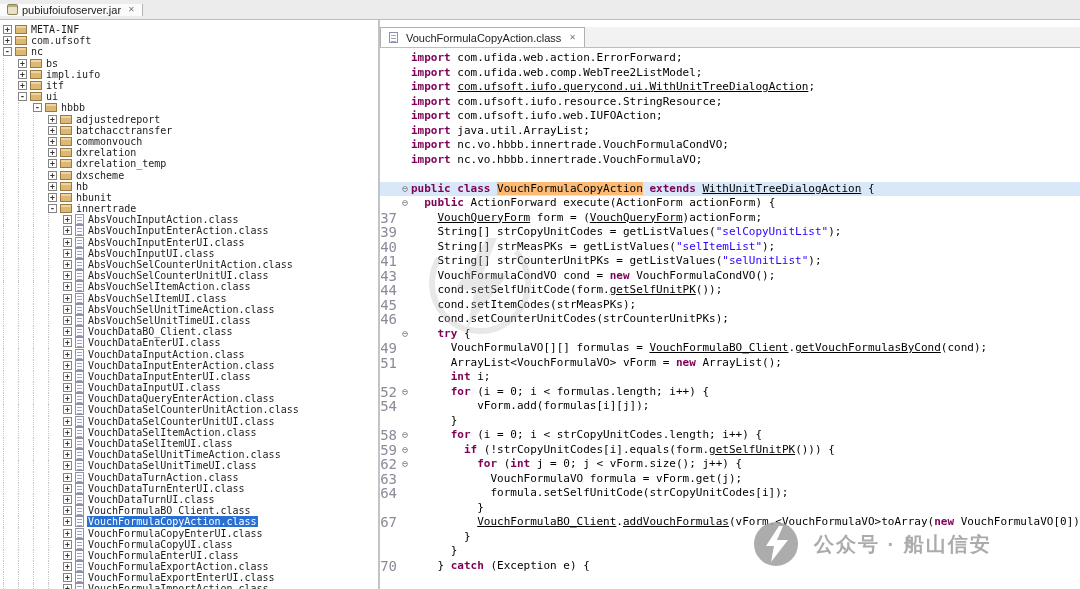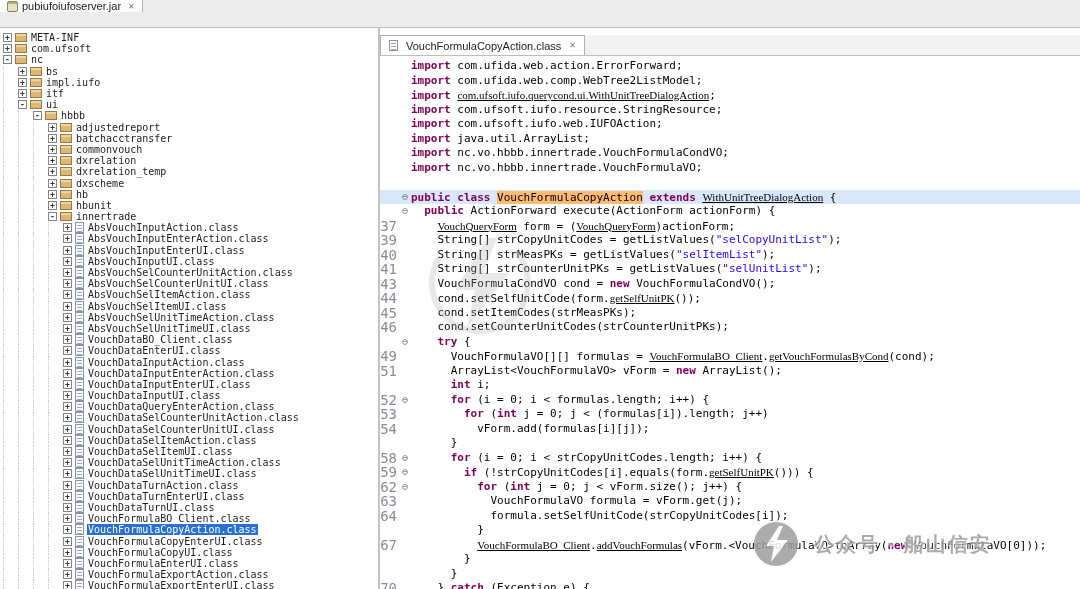--- a/index.html
+++ b/index.html
@@ -1,22 +1,22 @@
 <!DOCTYPE html>
 <html><head>
 <meta charset="utf-8">
 <style>
   * { box-sizing: border-box; margin: 0; padding: 0; }
   html,body { width:1080px; height:589px; overflow:hidden; background:#fff;
               font-family:"Liberation Sans", sans-serif; }
   .app { position:relative; width:1080px; height:589px; background:#fff; }
 
   
-  .topbar { height:28px; background:#ececec; border-bottom:1px solid #bdbdbd;
-            display:flex; align-items:flex-start; }
+  .topbar { height:20px; background:#ececec; border-bottom:1px solid #bdbdbd;
+            display:flex; align-items:center; }
   .tab { display:flex; align-items:center; gap:4px; padding:0 7px;
          background:#fbfbfb; border-right:1px solid #b5b5b5;
          font-size:11px; color:#222; white-space:nowrap; }
   .jar-icon { width:11px; height:11px; background:#e8e2c8; border:1px solid #8d825a;
               border-radius:2px; box-shadow: inset 0 2px 0 #bcae7a; flex:none; }
   .tab-close { font-size:8px; color:#777; margin-left:3px; cursor:pointer; }
 
   
   .main { display:flex; height:569px; }
 
@@ -53,21 +53,21 @@
             font-family:"DejaVu Sans Mono", monospace; font-size:11px;
             background:#fff; }
   .cl { display:flex; height:14.5px; line-height:14.5px; white-space:pre; }
   .cl.cur { background:#d9e8f8; }
   .ln { width:19px; flex:none; text-align:right; color:#8a8a9a; font-size:14px;
         padding-right:2px; }
   .fold { width:12px; flex:none; text-align:center; color:#7a7a7a; font-size:10px; }
   .codeseg { white-space:pre; }
   .k { color:#7f0055; font-weight:bold; }
   .s { color:#2a00ff; }
-  .u { text-decoration:underline;font-family:Liberation Serif, serif; }
+  .u { text-decoration:underline; }
   .h { background:#fdba74; }
 
   
   .wm-center { position:absolute; left:425px; top:228px; opacity:.28;
                pointer-events:none; }
   .wm-br { position:absolute; left:752px; top:520px; display:flex;
            align-items:center; gap:14px; opacity:.85; pointer-events:none; }
   .wm-text { font-size:20px; font-weight:bold; color:#9d9d9d; letter-spacing:2px;
              text-shadow:1px 1px 1px rgba(255,255,255,.95),
                         -1px -1px 1px rgba(255,255,255,.95); }
@@ -169,21 +169,20 @@
           <div class="cl"><span class="ln">41</span><span class="fold"></span><span class="codeseg"><span>    String[] strCounterUnitPKs = getListValues(</span><span class="s">"selUnitList"</span><span>);</span></span></div>
           <div class="cl"><span class="ln">43</span><span class="fold"></span><span class="codeseg"><span>    VouchFormulaCondVO cond = </span><span class="k">new</span><span> VouchFormulaCondVO();</span></span></div>
           <div class="cl"><span class="ln">44</span><span class="fold"></span><span class="codeseg"><span>    cond.setSelfUnitCode(form.</span><span class="u">getSelfUnitPK</span><span>());</span></span></div>
           <div class="cl"><span class="ln">45</span><span class="fold"></span><span class="codeseg"><span>    cond.setItemCodes(strMeasPKs);</span></span></div>
           <div class="cl"><span class="ln">46</span><span class="fold"></span><span class="codeseg"><span>    cond.setCounterUnitCodes(strCounterUnitPKs);</span></span></div>
           <div class="cl"><span class="ln"></span><span class="fold">⊖</span><span class="codeseg"><span>    </span><span class="k">try</span><span> {</span></span></div>
           <div class="cl"><span class="ln">49</span><span class="fold"></span><span class="codeseg"><span>      VouchFormulaVO[][] formulas = </span><span class="u">VouchFormulaBO_Client</span><span>.</span><span class="u">getVouchFormulasByCond</span><span>(cond);</span></span></div>
           <div class="cl"><span class="ln">51</span><span class="fold"></span><span class="codeseg"><span>      ArrayList&lt;VouchFormulaVO&gt; vForm = </span><span class="k">new</span><span> ArrayList();</span></span></div>
           <div class="cl"><span class="ln"></span><span class="fold"></span><span class="codeseg"><span>      </span><span class="k">int</span><span> i;</span></span></div>
           <div class="cl"><span class="ln">52</span><span class="fold">⊖</span><span class="codeseg"><span>      </span><span class="k">for</span><span> (i = 0; i &lt; formulas.length; i++) {</span></span></div>
-          <div class="cl"><span class="ln">53</span><span class="fold"></span><span class="codeseg"><span>        </span><span class="k">for</span><span> (</span><span class="k">int</span><span> j = 0; j &lt; (formulas[i]).length; j++)</span></span></div>
           <div class="cl"><span class="ln">54</span><span class="fold"></span><span class="codeseg"><span>          vForm.add(formulas[i][j]);</span></span></div>
           <div class="cl"><span class="ln"></span><span class="fold"></span><span class="codeseg"><span>      }</span></span></div>
           <div class="cl"><span class="ln">58</span><span class="fold">⊖</span><span class="codeseg"><span>      </span><span class="k">for</span><span> (i = 0; i &lt; strCopyUnitCodes.length; i++) {</span></span></div>
           <div class="cl"><span class="ln">59</span><span class="fold">⊖</span><span class="codeseg"><span>        </span><span class="k">if</span><span> (!strCopyUnitCodes[i].equals(form.</span><span class="u">getSelfUnitPK</span><span>())) {</span></span></div>
           <div class="cl"><span class="ln">62</span><span class="fold">⊖</span><span class="codeseg"><span>          </span><span class="k">for</span><span> (</span><span class="k">int</span><span> j = 0; j &lt; vForm.size(); j++) {</span></span></div>
           <div class="cl"><span class="ln">63</span><span class="fold"></span><span class="codeseg"><span>            VouchFormulaVO formula = vForm.get(j);</span></span></div>
           <div class="cl"><span class="ln">64</span><span class="fold"></span><span class="codeseg"><span>            formula.setSelfUnitCode(strCopyUnitCodes[i]);</span></span></div>
           <div class="cl"><span class="ln"></span><span class="fold"></span><span class="codeseg"><span>          }</span></span></div>
           <div class="cl"><span class="ln">67</span><span class="fold"></span><span class="codeseg"><span>          </span><span class="u">VouchFormulaBO_Client</span><span>.</span><span class="u">addVouchFormulas</span><span>(vForm.&lt;VouchFormulaVO&gt;toArray(</span><span class="k">new</span><span> VouchFormulaVO[0]));</span></span></div>
           <div class="cl"><span class="ln"></span><span class="fold"></span><span class="codeseg"><span>        }</span></span></div>

